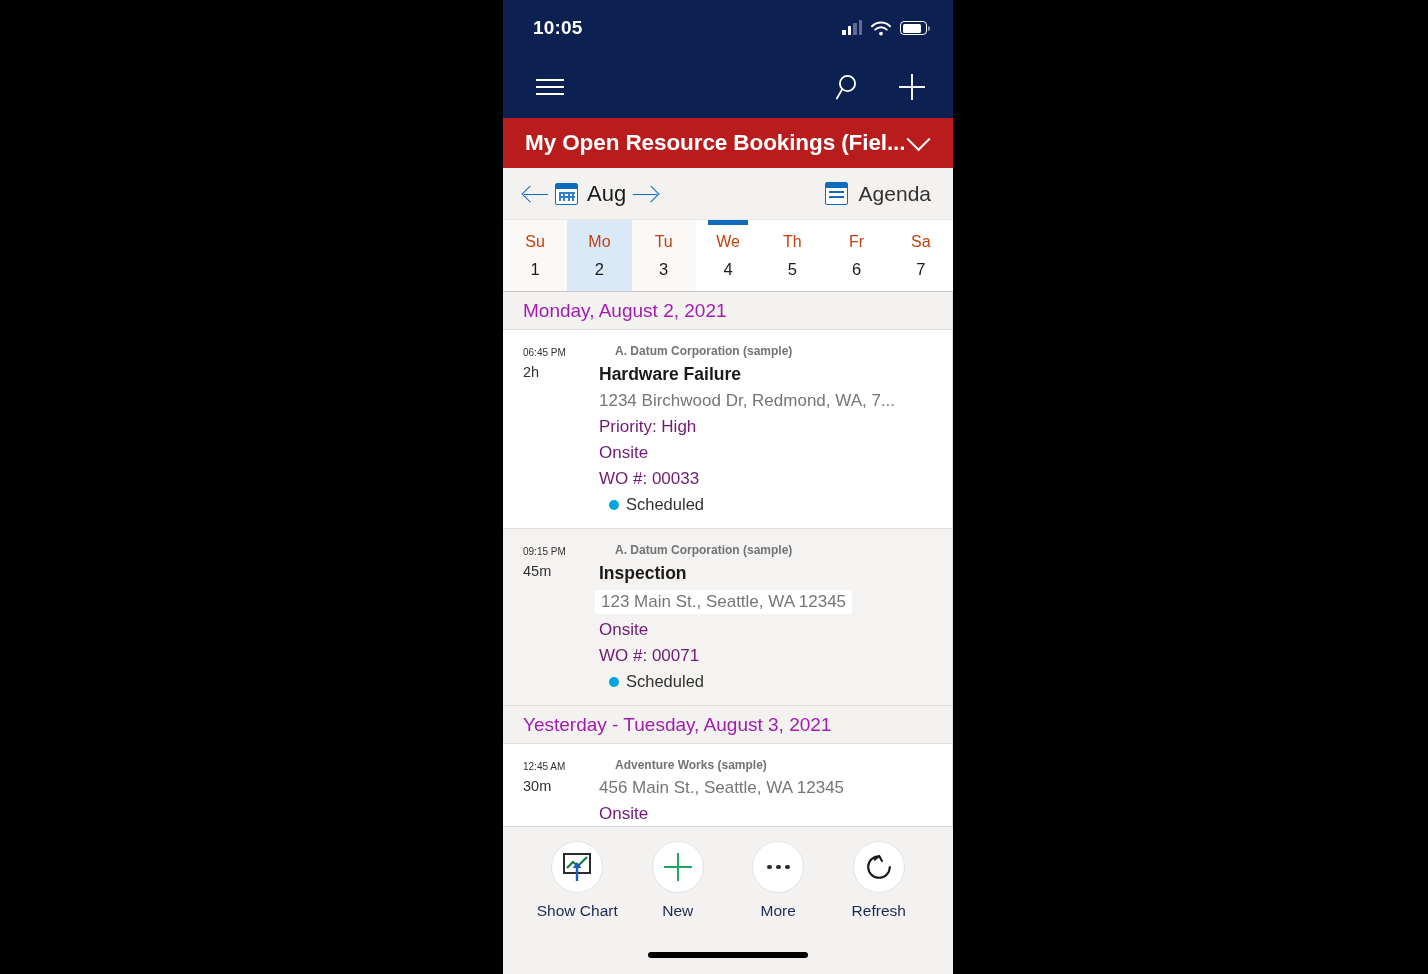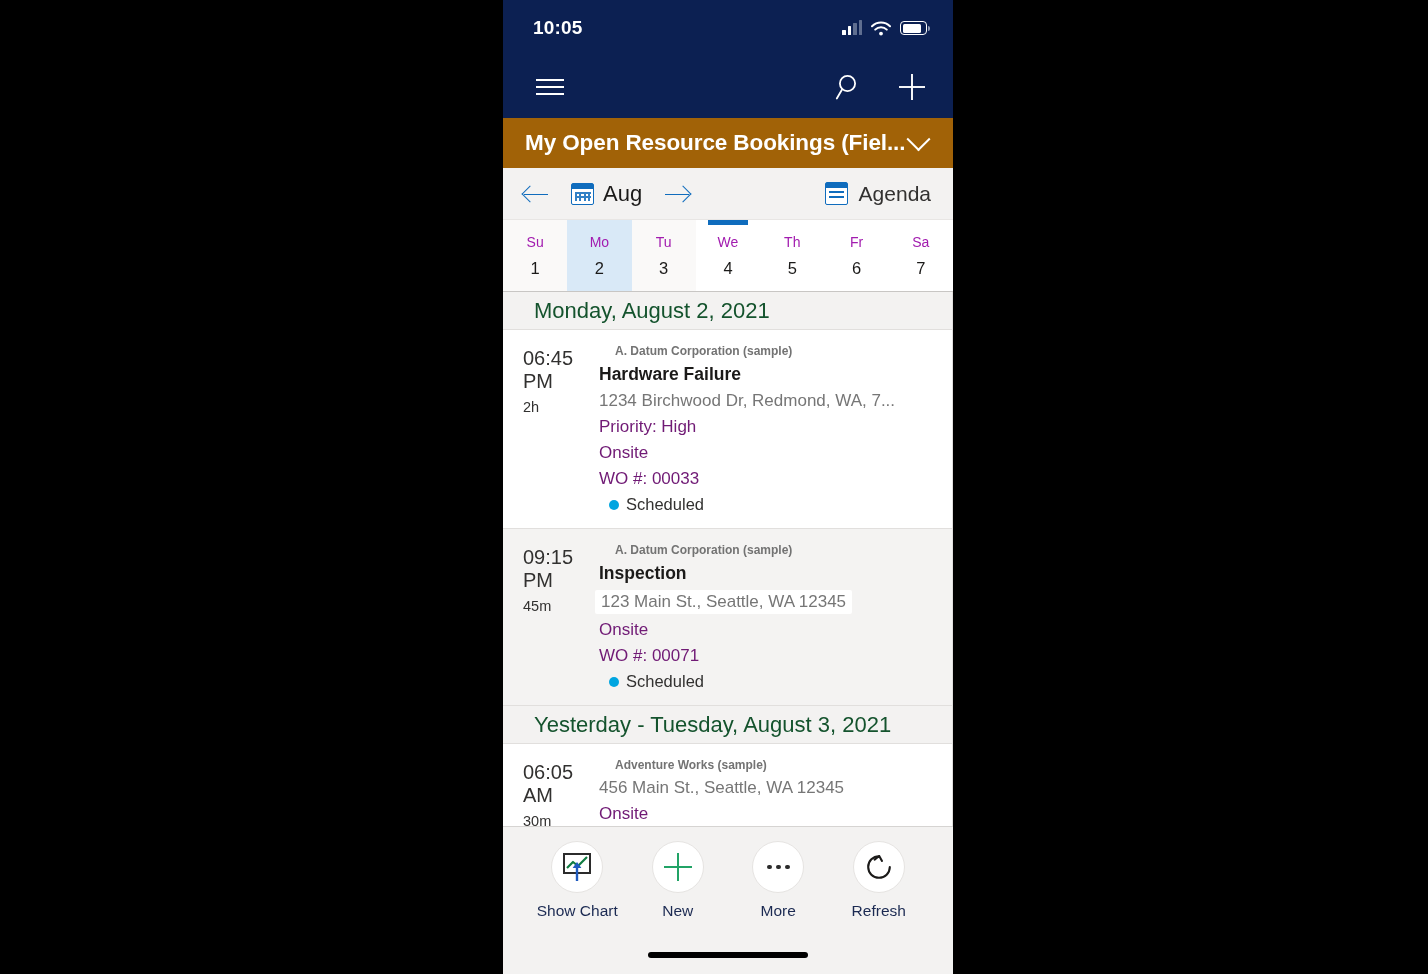--- a/index.html
+++ b/index.html
@@ -92,21 +92,21 @@
   .hamburger i {
     position: absolute; left: 0; width: 28px; height: 1.8px; background: #ffffff;
   }
   .hamburger i:nth-child(1) { top: 0; }
   .hamburger i:nth-child(2) { top: 7px; }
   .hamburger i:nth-child(3) { top: 14px; }
 
   
   .viewtitle {
     height: 50px;
-    background: #a16207;
+    background: #b91c1c;
     display: flex;
     align-items: center;
     justify-content: space-between;
     padding: 0 26px 0 22px;
     flex: 0 0 auto;
   }
   .viewtitle-text {
     color: #ffffff;
     font-size: 22.5px;
     font-weight: bold;
@@ -124,21 +124,21 @@
   .caltoolbar {
     height: 52px;
     background: #f3f2f1;
     display: flex;
     align-items: center;
     justify-content: space-between;
     padding: 0 22px 0 18px;
     flex: 0 0 auto;
     border-bottom: 1px solid #e8e6e4;
   }
-  .cal-left { display: flex; align-items: center; gap: 20px; }
+  .cal-left { display: flex; align-items: center; gap: 4px; }
   .arrow-btn { width: 30px; height: 26px; position: relative; cursor: pointer; }
   .arrow-line {
     position: absolute; top: 13px; left: 3px;
     width: 24px; height: 1.7px; background: #0f6cbd;
   }
   .arrow-head {
     position: absolute; top: 7px;
     width: 12px; height: 12px;
     border-left: 1.7px solid #0f6cbd;
     border-bottom: 1.7px solid #0f6cbd;
@@ -205,58 +205,58 @@
     gap: 9px;
     cursor: pointer;
     background: #ffffff;
   }
   .daycol.past { background: #faf9f8; }
   .daycol.selected { background: #d9e9f7; }
   .daycol .topbar {
     position: absolute; top: 0; left: 12px; right: 12px;
     height: 5px; background: #0f6cbd; border-radius: 0;
   }
-  .dayname { font-size: 14px; color: #a21caf; }
+  .dayname { font-size: 16px; color: #c2410c; }
   .daynum { font-size: 16.5px; color: #1b1a19; }
 
   
   .agenda-scroll {
     flex: 1 1 auto;
     overflow: hidden;
     background: #ffffff;
     border-right: 1px solid #e1dfdd;
     position: relative;
   }
   .date-header {
     height: 38px;
     background: #f3f2f1;
     display: flex;
     align-items: center;
-    padding-left: 31px;
-    font-size: 22px;
-    color: #14532d;
+    padding-left: 20px;
+    font-size: 19px;
+    color: #a21caf;
     border-bottom: 1px solid #e1dfdd;
   }
   .booking {
     display: flex;
     padding: 14px 16px 14px 20px;
     border-bottom: 1px solid #e1dfdd;
     background: #ffffff;
     cursor: pointer;
   }
   .booking.alt { background: #f4f3f2; }
   .b-left {
     width: 76px;
     flex: 0 0 76px;
     display: flex;
     flex-direction: column;
     gap: 6px;
     padding-top: 3px;
   }
-  .b-time { font-size: 20px; color: #323130; }
+  .b-time { font-size: 10px; color: #323130; }
   .b-dur { font-size: 14.5px; color: #323130; }
   .b-right { display: flex; flex-direction: column; gap: 6px; }
   .b-account { font-size: 12px; font-weight: bold; color: #737373; margin-left: 16px; }
   .b-type { font-size: 17.5px; font-weight: bold; color: #1b1a19; }
   .b-addr { font-size: 17px; color: #767676; align-self: flex-start; }
   .b-addr.boxed {
     background: #ffffff;
     padding: 2px 6px;
     margin-left: -4px;
     border-radius: 2px;
@@ -473,21 +473,21 @@
             <span class="status-dot"></span>
             <span class="status-text">Scheduled</span>
           </div>
         </div>
       </div>
 
       <div class="date-header">Yesterday - Tuesday, August 3, 2021</div>
 
       <div class="booking">
         <div class="b-left">
-          <div class="b-time">06:05 AM</div>
+          <div class="b-time">12:45 AM</div>
           <div class="b-dur">30m</div>
         </div>
         <div class="b-right">
           <div class="b-account">Adventure Works (sample)</div>
           <div class="b-addr">456 Main St., Seattle, WA 12345</div>
           <div class="b-line">Onsite</div>
 
         </div>
       </div>
 

